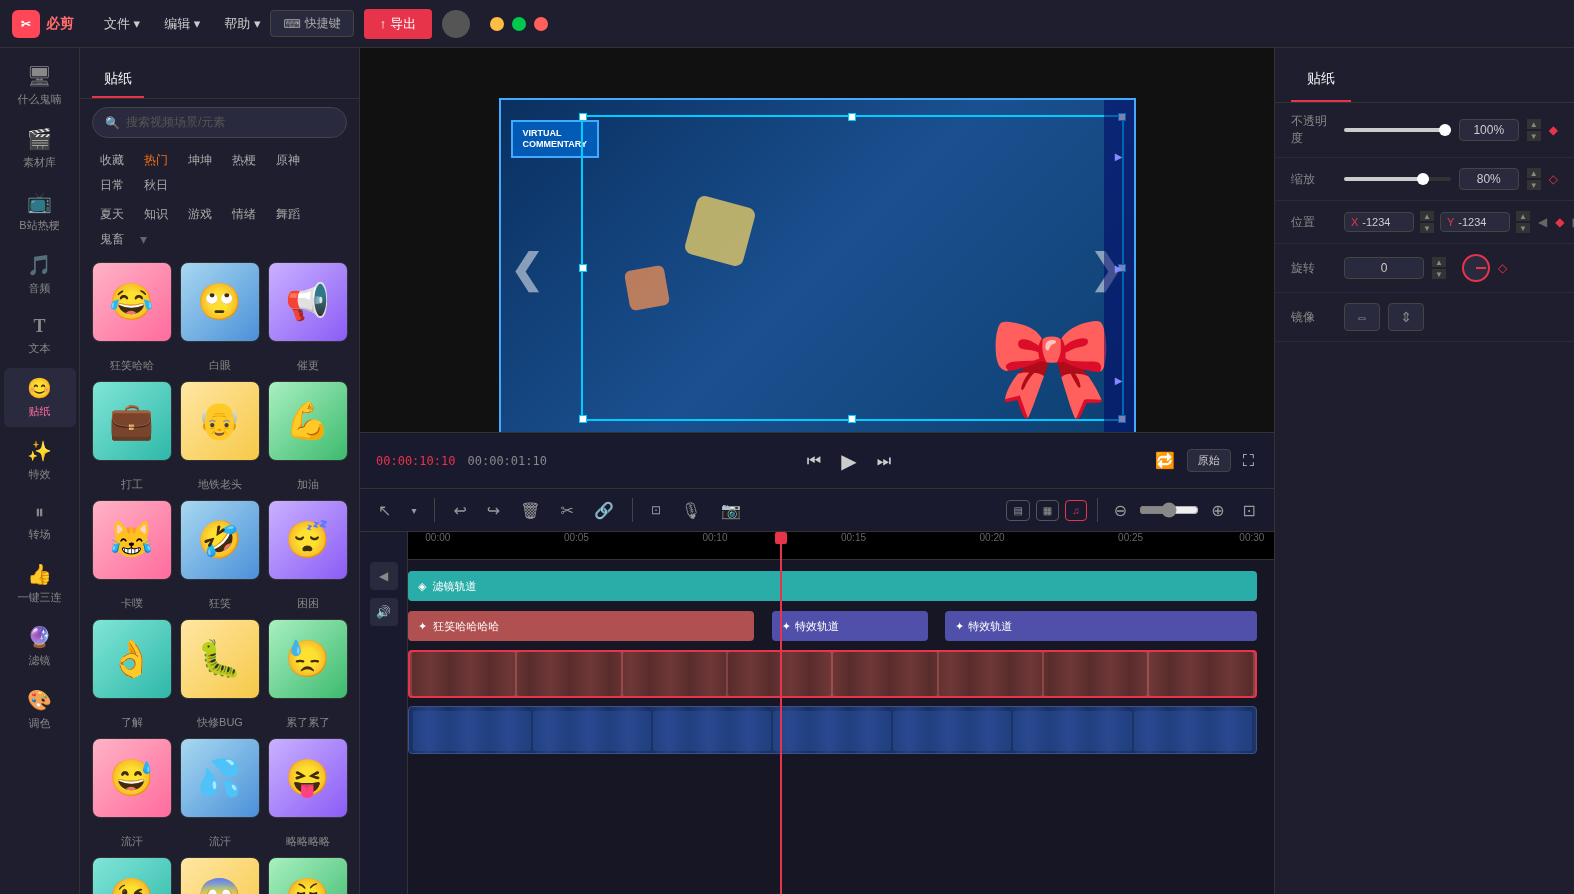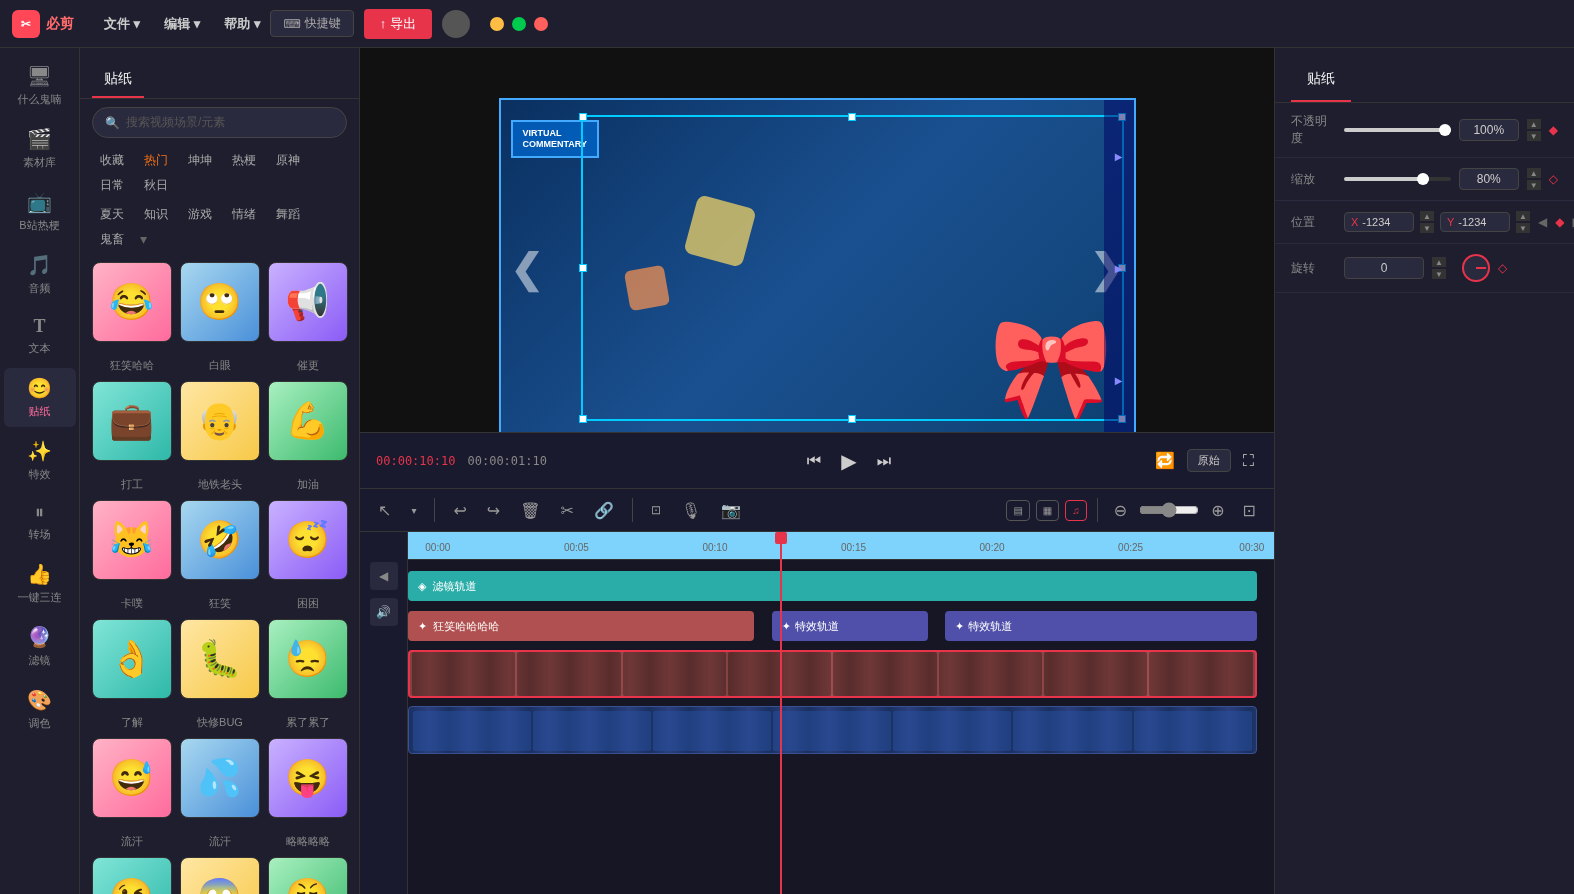--- a/index.html
+++ b/index.html
@@ -50,21 +50,20 @@
       font-size: 13px;
       color: #ccc;
     }
     .menu-item {
       padding: 4px 10px;
       border-radius: 4px;
       cursor: pointer;
       display: flex;
       align-items: center;
       gap: 3px;
-      font-weight: bold;
     }
     .titlebar-center {
       flex: 1;
       text-align: center;
       font-size: 13px;
       color: #aaa;
     }
     .titlebar-right {
       display: flex;
       align-items: center;
@@ -376,25 +375,25 @@
       font-size: 12px;
     }
     .timeline-content {
       flex: 1;
       overflow: hidden;
       position: relative;
     }
     
     .timeline-ruler {
       height: 28px;
-      background: #7dd3fc;
+      background: #000000;
       border-bottom: 1px solid #333;
       display: flex;
       align-items: flex-end;
-      padding-bottom: 6px;
+      padding-bottom: 16px;
       position: relative;
       overflow: hidden;
     }
     .ruler-mark {
       font-size: 10px;
       color: #666;
       position: absolute;
     }
     
     .playhead {
@@ -1002,15 +1001,26 @@
         <button class="step-btn">▲</button>
         <button class="step-btn">▼</button>
       </div>
 
       <div style="width:28px;height:28px;border-radius:50%;background:#2a2a3e;border:2px solid #e8344a;position:relative;margin-left:8px;">
         <div style="position:absolute;top:50%;left:50%;width:10px;height:2px;background:#e8344a;transform-origin:left center;transform:translateY(-50%);"></div>
       </div>
       <span class="prop-diamond">◇</span>
     </div>
 
+    <div class="prop-row">
+      <span class="prop-label">镜像</span>
+      <div class="mirror-btns">
+        <div class="mirror-btn">
+          <span>⇔</span>
+        </div>
+        <div class="mirror-btn">
+          <span>⇕</span>
+        </div>
+      </div>
+    </div>
   </div>
 
 </div>
 
 </body></html>

